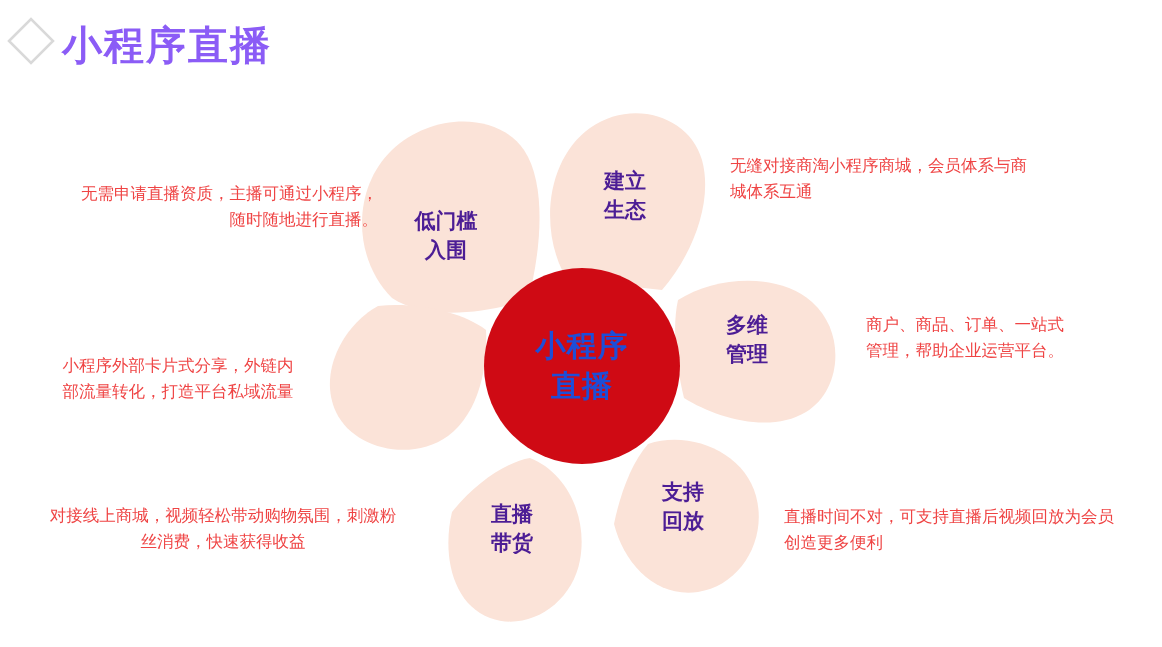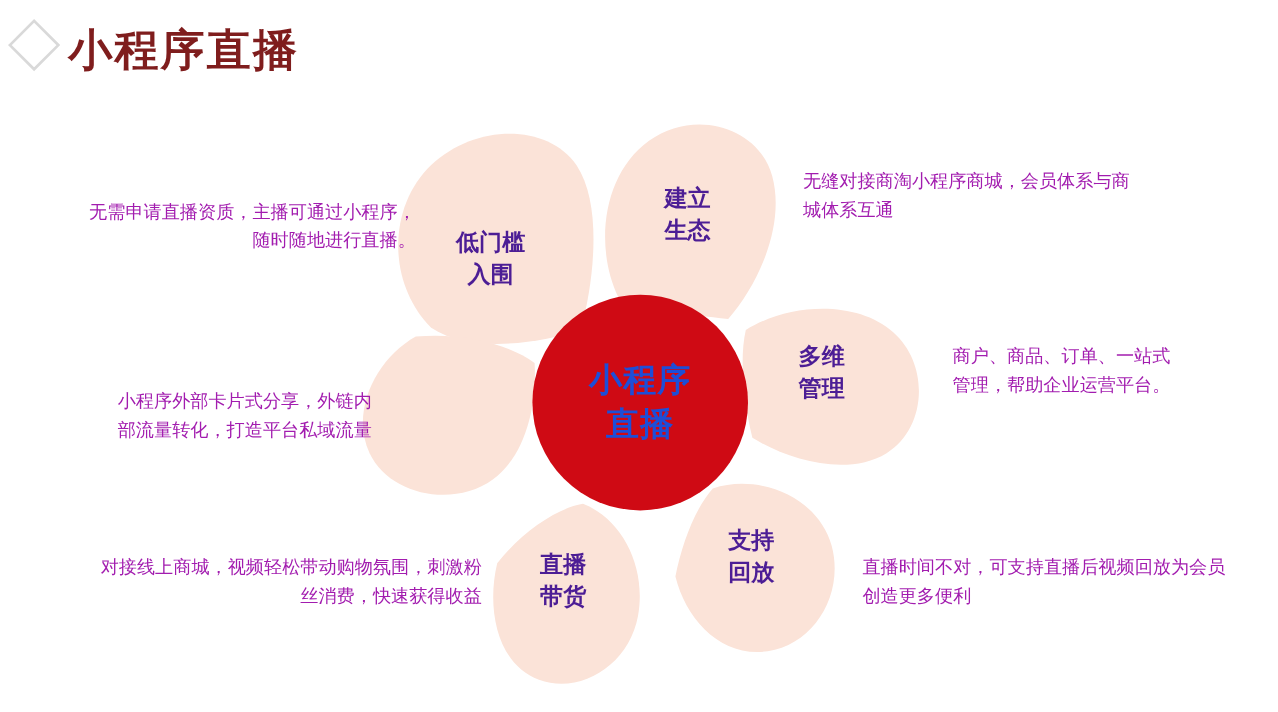--- a/index.html
+++ b/index.html
@@ -29,21 +29,21 @@
     top: 15px;
     width: 52px;
     height: 52px;
   }
   #page-title {
     position: absolute;
     left: 62px;
     top: 18px;
     font-size: 40px;
     font-weight: bold;
-    color: #7f1d1d;
+    color: #8b5cf6;
     letter-spacing: 2px;
     white-space: nowrap;
   }
 
   
   #diagram {
     position: absolute;
     left: 0;
     top: 0;
     width: 1162px;
@@ -92,27 +92,27 @@
     font-weight: bold;
     line-height: 40px;
     text-align: center;
     white-space: pre-line;
     letter-spacing: 1px;
   }
 
   
   .desc {
     position: absolute;
-    color: #a21caf;
+    color: #ef4444;
     font-size: 16.5px;
     line-height: 26px;
     white-space: pre-line;
   }
   .desc.right { text-align: left; }
-  .desc.left  { text-align: right; }
+  .desc.left  { text-align: center; }
   .desc.left-indent { text-align: right; }
 </style>
 </head>
 <body>
 
 <div id="header-area">
   <div id="header-mark">
     <svg width="52" height="52" viewBox="0 0 52 52" xmlns="http://www.w3.org/2000/svg">
       <path d="M4 26 L26 4 L48 26 L26 48 Z" fill="none" stroke="#d9d9d9" stroke-width="2.5"></path>
     </svg>

